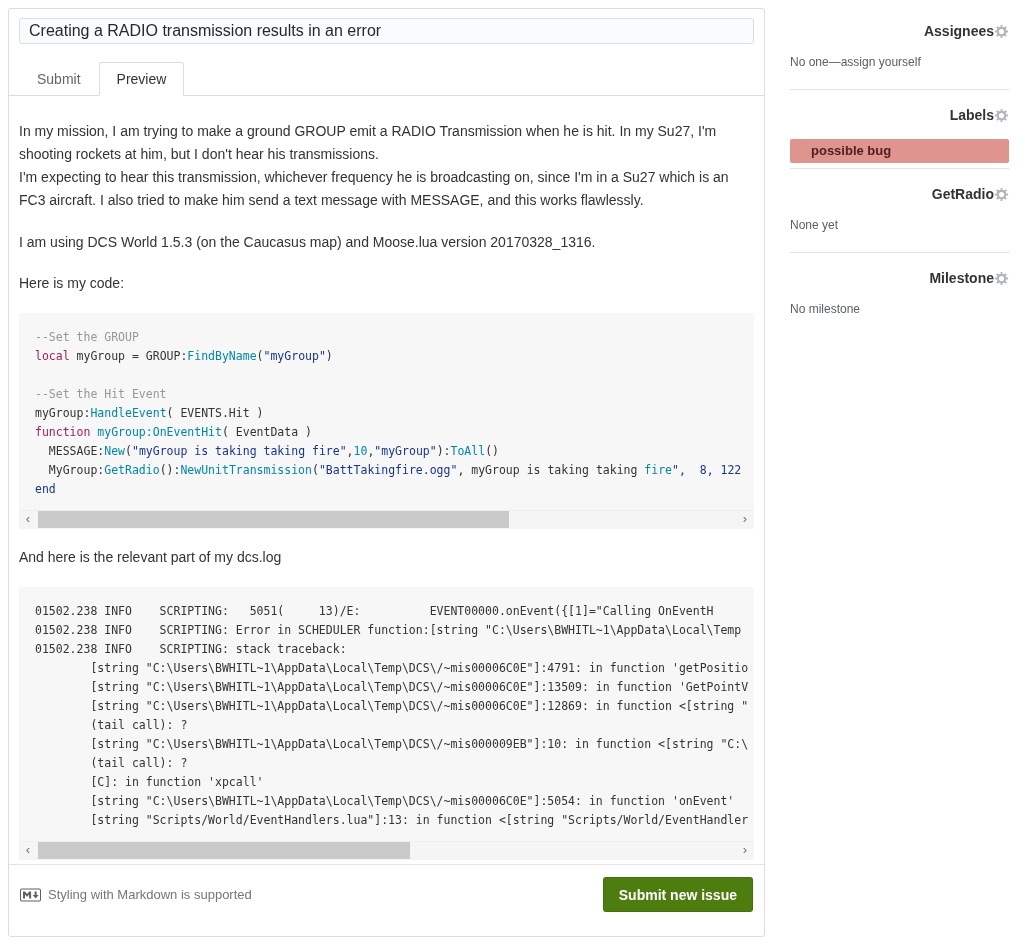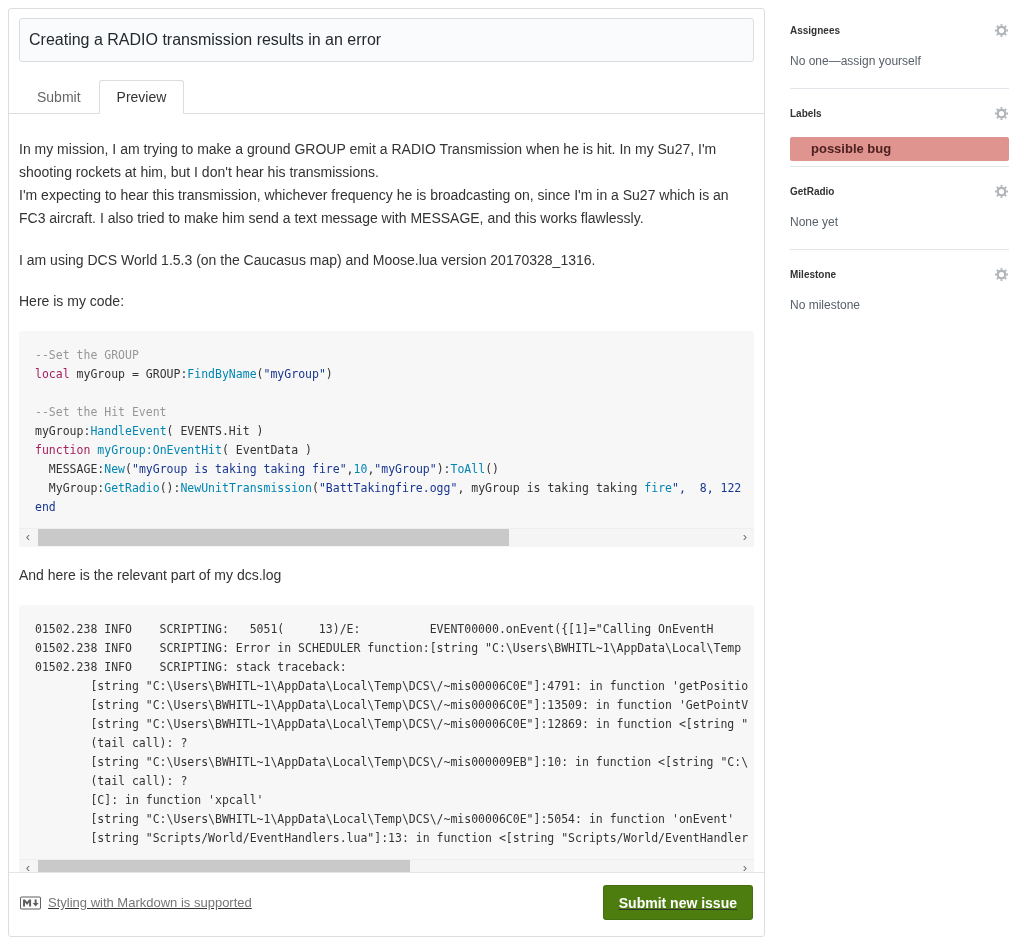--- a/index.html
+++ b/index.html
@@ -7,21 +7,21 @@
     width:1025px;height:944px;background:#fff;position:relative;overflow:hidden;
     font-family:"Liberation Sans",sans-serif;color:#333;
   }
   
   .bubble{
     position:absolute;left:8px;top:8px;width:757px;height:929px;
     border:1px solid #ddd;border-radius:3px;background:#fff;box-sizing:border-box;
   }
   .title-wrap{padding:9px 10px 0}
   .title-input{
-    width:100%;box-sizing:border-box;height:44px;padding:6px 9px;
+    width:100%;box-sizing:border-box;height:26px;padding:6px 9px;
     font-size:16px;color:#24292e;background:#fafbfc;border:1px solid #d8dee4;
     border-radius:3px;outline:none;font-family:"Liberation Sans",sans-serif;
   }
   .tabs{margin-top:17px;padding-left:10px;border-bottom:1px solid #ddd;display:flex}
   .tab{padding:8px 17px;font-size:14px;color:#666;position:relative;top:1px;cursor:pointer;background:transparent;border:1px solid transparent}
   .tab.active{background:#fff;border:1px solid #ddd;border-bottom-color:#fff;border-radius:3px 3px 0 0;color:#333}
   .preview{padding:16px 10px 0;font-size:14px;line-height:23px;color:#333}
   .preview p{margin:0 0 18px}
   .preview p.tight{margin:8px 0 19px}
   
@@ -38,31 +38,31 @@
   .tok-pl{color:#333}
   .hscroll{height:18px;background:#f5f5f5;position:relative;border-top:1px solid #eee}
   .hs-arrow{position:absolute;top:0;width:18px;height:17px;line-height:16px;text-align:center;color:#6e6e6e;font-size:13px;cursor:default;user-select:none}
   .hs-arrow.left{left:0}
   .hs-arrow.right{right:0}
   .hs-thumb{position:absolute;top:0;height:17px;background:#c9c9c9}
   .thumb-code{left:19px;width:471px}
   .thumb-log{left:19px;width:372px}
   
   .footer{
-    position:absolute;left:0;right:0;bottom:4px;height:60px;border-top:1px solid #e5e5e5;
-    display:flex;align-items:center;justify-content:space-between;padding:0 11px;box-sizing:border-box;background:#fff;text-decoration:underline;
+    position:absolute;left:0;right:0;bottom:12px;height:60px;border-top:1px solid #e5e5e5;
+    display:flex;align-items:center;justify-content:space-between;padding:0 11px;box-sizing:border-box;background:#fff;
   }
   .md-note{display:flex;align-items:center;gap:7px;color:#767676;font-size:13px}
   .submit-btn{
     color:#fff;font-weight:bold;font-size:14px;border:1px solid rgba(27,31,35,0.15);
     border-radius:3px;height:35px;padding:0 15px;cursor:pointer;font-family:"Liberation Sans",sans-serif;
   }
   
   .sidebar{position:absolute;left:790px;top:23px;width:219px;font-size:14px}
-  .sb-heading{display:flex;justify-content:space-between;align-items:center;font-weight:600;color:#333;font-size:10px;margin-bottom:16px}
+  .sb-heading{display:flex;justify-content:flex-end;align-items:center;font-weight:600;color:#333;font-size:14px;margin-bottom:16px}
   .gear-btn{background:none;border:none;padding:0;cursor:pointer;line-height:0}
   .sb-body{color:#586069;font-size:12px;margin-bottom:20px}
   .sb-divider{border:none;border-top:1px solid #e1e4e8;margin:0 0 17px}
   .label-chip{height:24px;line-height:24px;padding-left:21px;font-size:13px;font-weight:600;border-radius:2px;margin-bottom:5px}
   .assign-link{cursor:pointer}
 </style>
 </head>
 <body>
 
 <div class="bubble">

